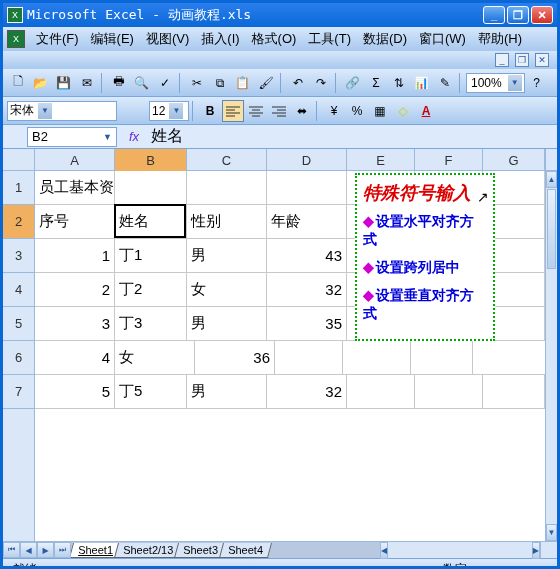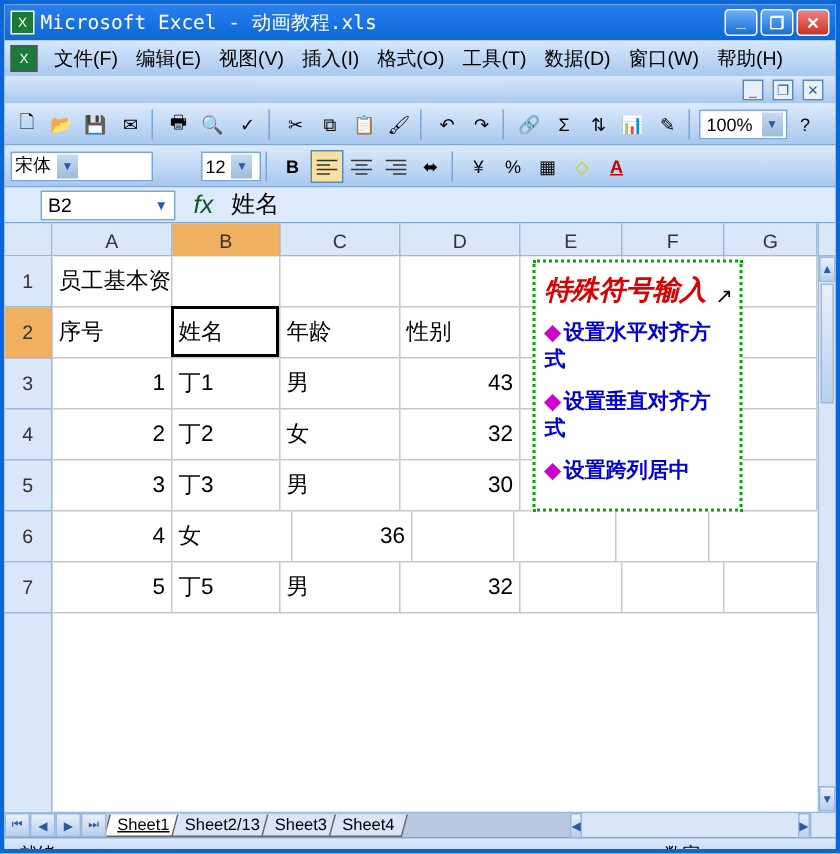--- a/index.html
+++ b/index.html
@@ -15,25 +15,25 @@
 .menuitem { padding: 2px 5px; font-size: 13px; cursor: default; }
 .qline { height: 18px; background: linear-gradient(#d6e7fb,#a8c8ee); display: flex; align-items: center; justify-content: flex-end; padding-right: 8px; gap: 6px; }
 .qbtn { width: 14px; height: 14px; border: 1px solid #5a88c0; background: #e8f0fa; display: flex; align-items: center; justify-content: center; font-size: 9px; color: #2a5aa0; }
 .toolbar { height: 28px; background: linear-gradient(#dceafc,#a8c8ee); display: flex; align-items: center; padding: 2px 4px; gap: 1px; border-bottom: 1px solid #7aa6da; }
 .tbtn { width: 22px; height: 22px; display: flex; align-items: center; justify-content: center; font-size: 12px; border: 1px solid transparent; cursor: default; }
 .tsep { width: 4px; height: 20px; border-left: 1px solid #7aa6da; margin: 0 2px; }
 .combo { height: 20px; background: #fff; border: 1px solid #7aa6da; display: flex; align-items: center; padding: 0 2px; font-size: 12px; }
 .combo .dd { width: 14px; height: 16px; background: linear-gradient(#c8daee,#9cbce0); display: flex; align-items: center; justify-content: center; font-size: 8px; margin-left: 4px; color: #2a5aa0; }
 .zoom { font-size: 12px; padding: 0 2px; }
 .fmtbar { height: 28px; background: linear-gradient(#dceafc,#a8c8ee); display: flex; align-items: center; padding: 2px 4px; gap: 1px; border-bottom: 1px solid #7aa6da; }
-.fontbox { width: 95px; }
+.fontbox { width: 110px; }
 .sizebox { width: 40px; }
 .namebox-row { height: 24px; display: flex; align-items: center; background: #dceafc; border-bottom: 1px solid #7aa6da; }
 .namebox { width: 90px; height: 20px; background: #fff; border: 1px solid #7aa6da; margin-left: 24px; display: flex; align-items: center; padding: 0 4px; font-size: 13px; }
-.fx { margin: 0 12px; font-style: italic; font-size: 17px; color: #14532d; }
+.fx { margin: 0 12px; font-style: italic; font-size: 13px; color: #6d28d9; }
 .fxval { font-size: 16px; }
 .grid-area { position: relative; background: #fff; height: 370px; display: flex; }
 .rowheads { width: 32px; background: #d9e7f8; border-right: 1px solid #9bb9dd; }
 .colheads { height: 22px; display: flex; background: #d9e7f8; border-bottom: 1px solid #9bb9dd; }
 .corner { width: 32px; height: 22px; background: #d9e7f8; border-right: 1px solid #9bb9dd; border-bottom: 1px solid #9bb9dd; }
 .ch { height: 22px; border-right: 1px solid #9bb9dd; display: flex; align-items: center; justify-content: center; font-size: 13px; color: #333; }
 .ch.sel { background: #f0b060; }
 .rh { height: 34px; border-bottom: 1px solid #9bb9dd; display: flex; align-items: center; justify-content: center; font-size: 13px; color: #333; }
 .rh.sel { background: #f0b060; }
 .cells { position: relative; flex: 1; }
@@ -212,22 +212,22 @@
             <div class="cell" style="width: 72px;"></div>
             <div class="cell" style="width: 80px;"></div>
             <div class="cell" style="width: 80px;"></div>
             <div class="cell" style="width: 68px;"></div>
             <div class="cell" style="width: 68px;"></div>
             <div class="cell" style="width: 62px;"></div>
           </div>
           <div class="cellrow">
             <div class="cell" style="width: 80px;">序号</div>
             <div class="cell" style="width: 72px;">姓名</div>
+            <div class="cell" style="width: 80px;">性别</div>
             <div class="cell" style="width: 80px;">年龄</div>
-            <div class="cell" style="width: 80px;">性别</div>
             <div class="cell" style="width: 68px;"></div>
             <div class="cell" style="width: 68px;"></div>
             <div class="cell" style="width: 62px;"></div>
           </div>
           <div class="cellrow">
             <div class="cell r" style="width: 80px;">1</div>
             <div class="cell" style="width: 72px;">丁1</div>
             <div class="cell" style="width: 80px;">男</div>
             <div class="cell r" style="width: 80px;">43</div>
             <div class="cell" style="width: 68px;"></div>
@@ -240,21 +240,21 @@
             <div class="cell" style="width: 80px;">女</div>
             <div class="cell r" style="width: 80px;">32</div>
             <div class="cell" style="width: 68px;"></div>
             <div class="cell" style="width: 68px;"></div>
             <div class="cell" style="width: 62px;"></div>
           </div>
           <div class="cellrow">
             <div class="cell r" style="width: 80px;">3</div>
             <div class="cell" style="width: 72px;">丁3</div>
             <div class="cell" style="width: 80px;">男</div>
-            <div class="cell r" style="width: 80px;">30</div>
+            <div class="cell r" style="width: 80px;">35</div>
             <div class="cell" style="width: 68px;"></div>
             <div class="cell" style="width: 68px;"></div>
             <div class="cell" style="width: 62px;"></div>
           </div>
           <div class="cellrow">
             <div class="cell r" style="width: 80px;">4</div>
             <div class="cell" style="width: 80px;">女</div>
             <div class="cell r" style="width: 80px;">36</div>
             <div class="cell" style="width: 68px;"></div>
             <div class="cell" style="width: 68px;"></div>
@@ -266,22 +266,22 @@
             <div class="cell" style="width: 80px;">男</div>
             <div class="cell r" style="width: 80px;">32</div>
             <div class="cell" style="width: 68px;"></div>
             <div class="cell" style="width: 68px;"></div>
             <div class="cell" style="width: 62px;"></div>
           </div>
           <div class="selcell" style="left: 79px; top: 33px; width: 72px; height: 34px;"></div>
           <div class="callout" style="left: 320px; top: 2px; width: 140px;">
             <div class="ct">特殊符号输入</div>
             <div class="ci"><span class="cd">◆</span>设置水平对齐方式</div>
+            <div class="ci"><span class="cd">◆</span>设置跨列居中</div>
             <div class="ci"><span class="cd">◆</span>设置垂直对齐方式</div>
-            <div class="ci"><span class="cd">◆</span>设置跨列居中</div>
           </div>
           <div class="cursor" style="left: 442px; top: 18px; transform: scaleX(-1);">↖</div>
         </div>
     </div>
   </div>
   <div class="vscroll">
     <div style="height:22px;background:#d9e7f8;border-bottom:1px solid #9bb9dd"></div>
     <div class="sbtn">▲</div>
     <div class="sthumb"></div>
     <div class="strack"></div>

